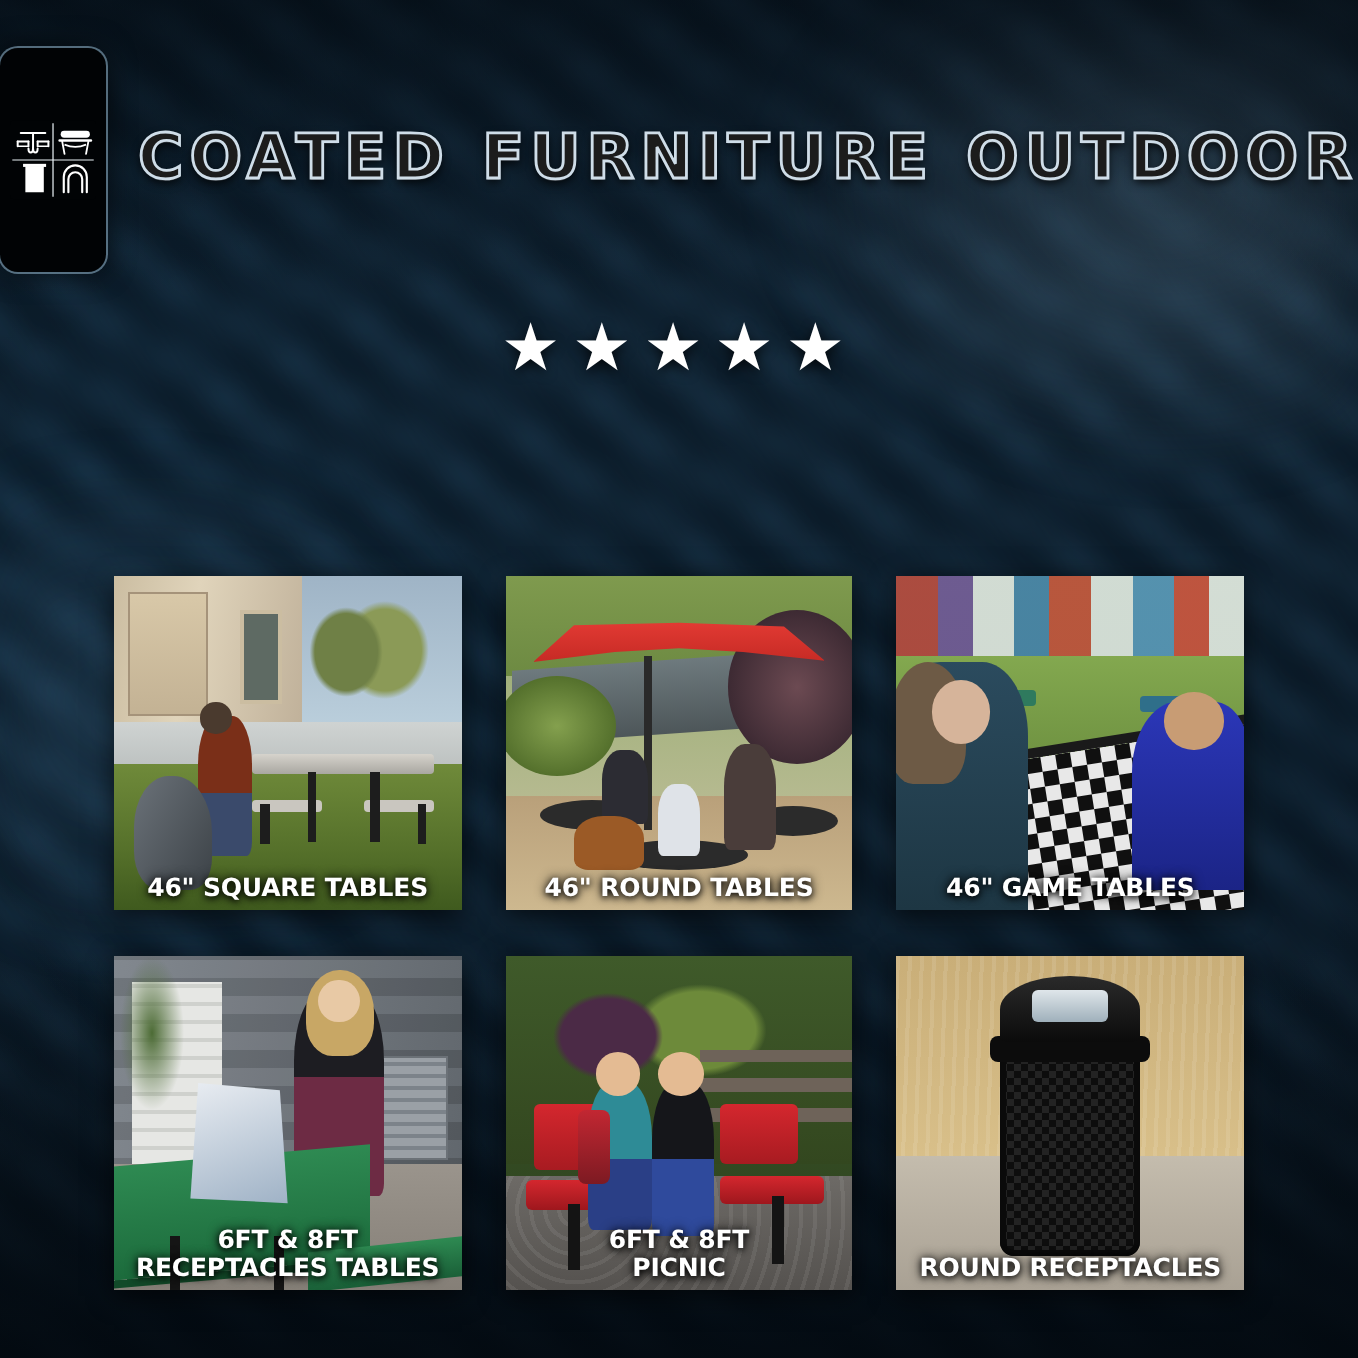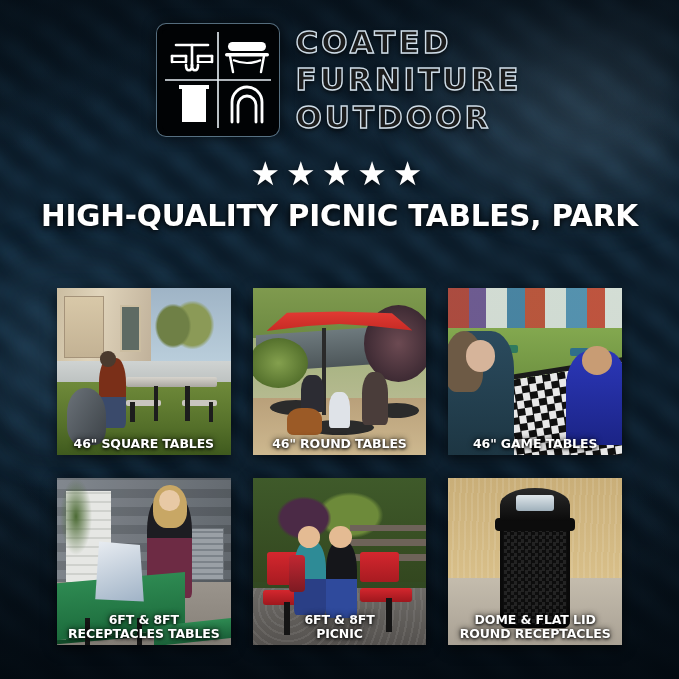--- a/index.html
+++ b/index.html
@@ -71,21 +71,21 @@
   }
   .logo-mark{
     width:122px;height:112px;
     background:#010305;
     border-radius:9px;
     box-shadow:0 0 0 1px rgba(150,185,210,.55), 0 0 14px rgba(0,0,0,.65);
     padding:5px;box-sizing:border-box;
   }
   .logo-mark svg{display:block;width:100%;height:100%;}
 
-  .wordmark{display:flex;flex-direction:column;gap:4px;}
+  .wordmark{display:flex;flex-direction:row;gap:16px;}
   .wm-line{
     font-family:"DejaVu Sans", sans-serif;
     font-size:31px;
     font-weight:700;
     letter-spacing:3px;
     line-height:1.08;
     color:#1c1c1c;
     -webkit-text-stroke:1.4px #cfdde8;
     text-shadow:
       0 1px 0 rgba(255,255,255,.18),
@@ -355,21 +355,20 @@
       <div class="wordmark">
         <div class="wm-line">COATED</div>
         <div class="wm-line">FURNITURE</div>
         <div class="wm-line">OUTDOOR</div>
       </div>
     </div>
 
     <div class="stars">★★★★★</div>
 
     <div class="headline">
-      <div>HIGH-QUALITY PICNIC TABLES, PARK</div>
     </div>
 
     <div class="grid">
 
       <div class="tile">
         <div class="photo p1">
           <div class="trees"></div>
             <div class="bld"></div>
           <div class="door"></div>
             <div class="win"></div>
@@ -481,20 +480,19 @@
       <div class="tile">
         <div class="photo p6">
           <div class="grassbg"></div>
             <div class="path"></div>
           <div class="can"></div>
             <div class="rim"></div>
           <div class="dome"></div>
             <div class="slot"></div>
         </div>
         <div class="cap">
-          <span>DOME &amp; FLAT LID</span>
           <span>ROUND RECEPTACLES</span>
         </div>
       </div>
 
     </div>
   </div>
 </div>
 
 </body></html>

